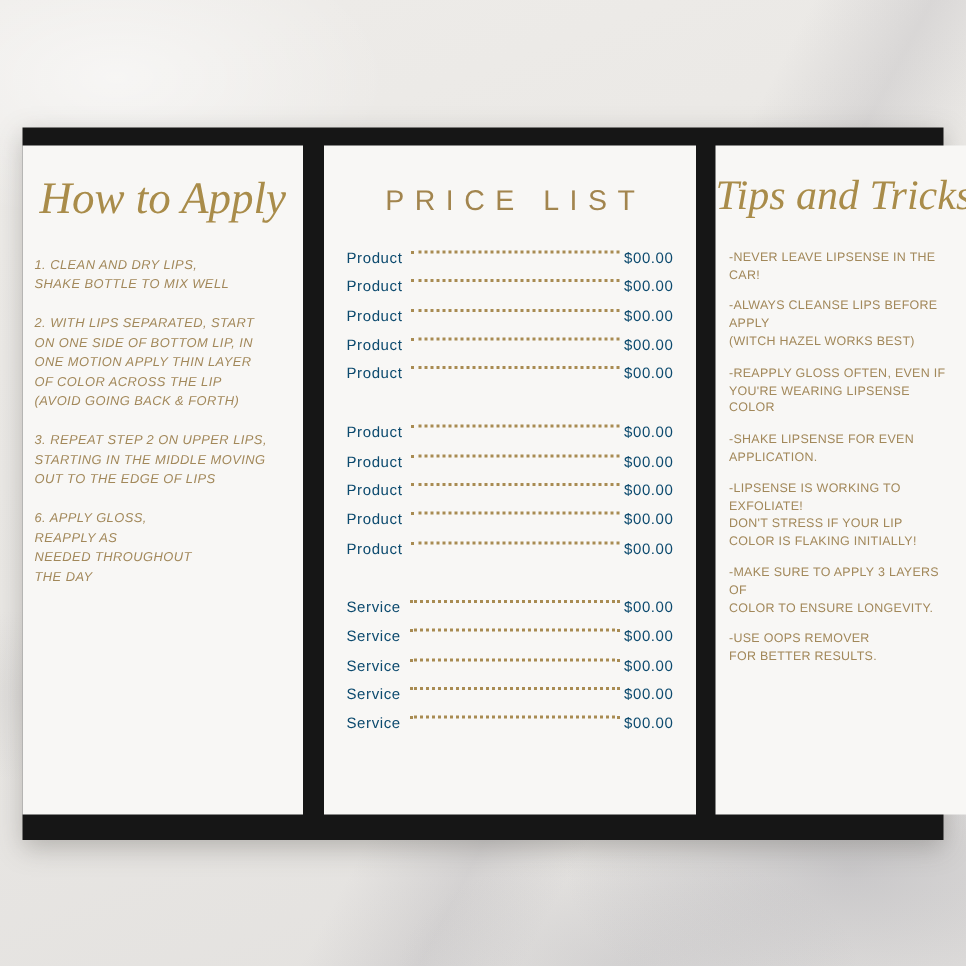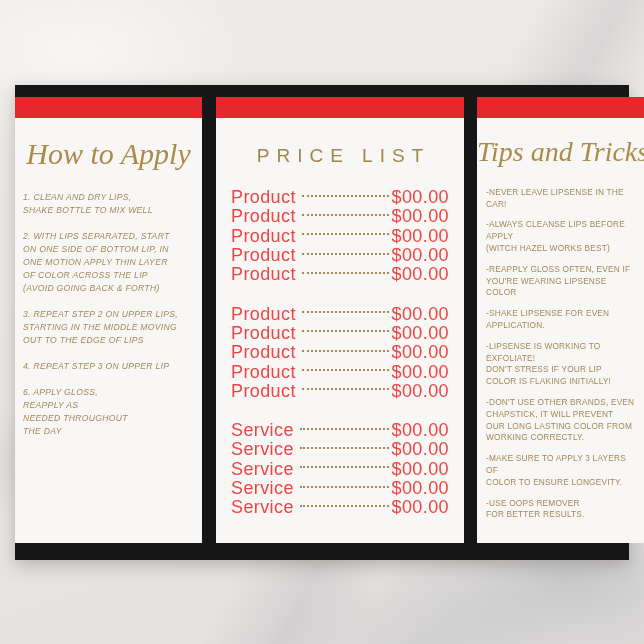--- a/index.html
+++ b/index.html
@@ -22,21 +22,21 @@
   }
   .brochure{
     position:absolute;left:15px;top:85px;width:614px;height:475px;
     background:#161616;
     box-shadow:0 5px 16px rgba(90,85,80,.35);
     display:flex;
     padding:12px 0 0 0;
     box-sizing:border-box;
   }
   .panel{
-    height:446px;background:#f8f7f5;display:flex;flex-direction:column;
+    height:446px;background:#f8f7f5;display:flex;flex-direction:row;
     box-sizing:border-box;flex:none;
   }
   .panel-left{width:187px;margin-right:14px;}
   .panel-center{width:248px;margin-right:13px;}
   .panel-right{width:168px;}
   .red-stripe{height:21px;background:#e8262e;flex:none;}
   .panel-body{flex:1;overflow:hidden;}
 
   .script-title{
     font-family:"Liberation Serif",serif;font-style:italic;font-weight:400;
@@ -51,22 +51,22 @@
   }
   .steps p{margin:0 0 13px 0;}
 
   .price-title{
     font-size:19px;letter-spacing:7px;text-indent:7px;color:#a2854e;
     text-align:center;margin-top:27px;font-weight:400;
   }
   .price-groups{padding:0 15px;margin-top:21px;}
   .price-group{margin:0 0 20px 0;}
   .price-row{
-    display:flex;align-items:center;height:19.3px;
-    font-size:18px;color:#ef4444;letter-spacing:.4px;
+    display:flex;align-items:flex-start;height:19.3px;
+    font-size:10px;color:#0c4a6e;letter-spacing:.4px;
   }
   .price-label{flex:none;}
   .leader{flex:1;border-bottom:2px dotted #a88b52;margin:0 3px 4px 6px;}
   .price-value{flex:none;}
 
   .tips{
     margin-top:19px;padding:0 9px;text-align:left;
     font-size:8.3px;line-height:11.8px;letter-spacing:.2px;color:#a2885a;
   }
   .tips p{margin:0 0 9px 0;}
@@ -78,21 +78,20 @@
   <div class="brochure">
 
     <div class="panel panel-left">
       <div class="red-stripe"></div>
       <div class="panel-body">
         <div class="script-title">How to Apply</div>
         <div class="steps">
             <p>1. CLEAN AND DRY LIPS,<br>SHAKE BOTTLE TO MIX WELL</p>
             <p>2. WITH LIPS SEPARATED, START<br>ON ONE SIDE OF BOTTOM LIP, IN<br>ONE MOTION APPLY THIN LAYER<br>OF COLOR ACROSS THE LIP<br>(AVOID GOING BACK &amp; FORTH)</p>
             <p>3. REPEAT STEP 2 ON UPPER LIPS,<br>STARTING IN THE MIDDLE MOVING<br>OUT TO THE EDGE OF LIPS</p>
-            <p>4. REPEAT STEP 3 ON UPPER LIP</p>
             <p>6. APPLY GLOSS,<br>REAPPLY AS<br>NEEDED THROUGHOUT<br>THE DAY</p>
           </div>
       </div>
     </div>
 
     <div class="panel panel-center">
       <div class="red-stripe"></div>
       <div class="panel-body">
         <div class="price-title">PRICE LIST</div>
         <div class="price-groups">
@@ -184,21 +183,20 @@
     <div class="panel panel-right">
       <div class="red-stripe"></div>
       <div class="panel-body">
         <div class="script-title">Tips and Tricks</div>
         <div class="tips">
             <p>-NEVER LEAVE LIPSENSE IN THE CAR!</p>
             <p>-ALWAYS CLEANSE LIPS BEFORE APPLY<br>(WITCH HAZEL WORKS BEST)</p>
             <p>-REAPPLY GLOSS OFTEN, EVEN IF<br>YOU'RE WEARING LIPSENSE COLOR</p>
             <p>-SHAKE LIPSENSE FOR EVEN APPLICATION.</p>
             <p>-LIPSENSE IS WORKING TO EXFOLIATE!<br>DON'T STRESS IF YOUR LIP<br>COLOR IS FLAKING INITIALLY!</p>
-            <p>-DON'T USE OTHER BRANDS, EVEN<br>CHAPSTICK, IT WILL PREVENT<br>OUR LONG LASTING COLOR FROM<br>WORKING CORRECTLY.</p>
             <p>-MAKE SURE TO APPLY 3 LAYERS OF<br>COLOR TO ENSURE LONGEVITY.</p>
             <p>-USE OOPS REMOVER<br>FOR BETTER RESULTS.</p>
           </div>
       </div>
     </div>
 
   </div>
 </div>
 
 </body></html>

